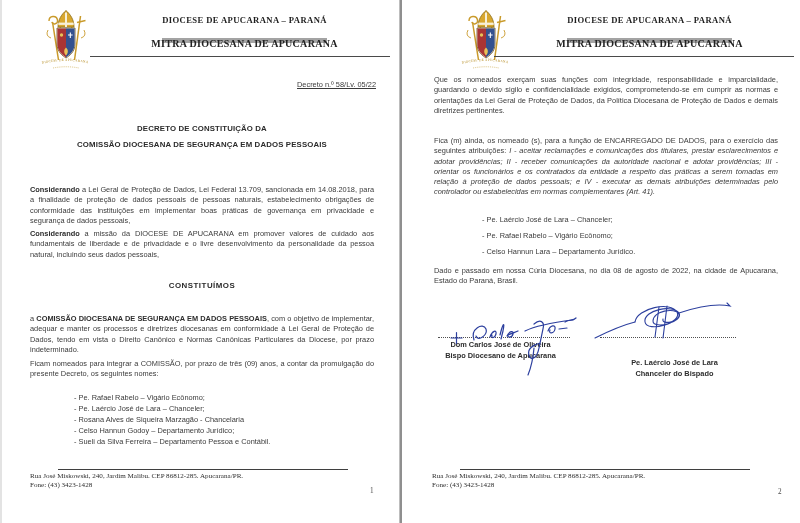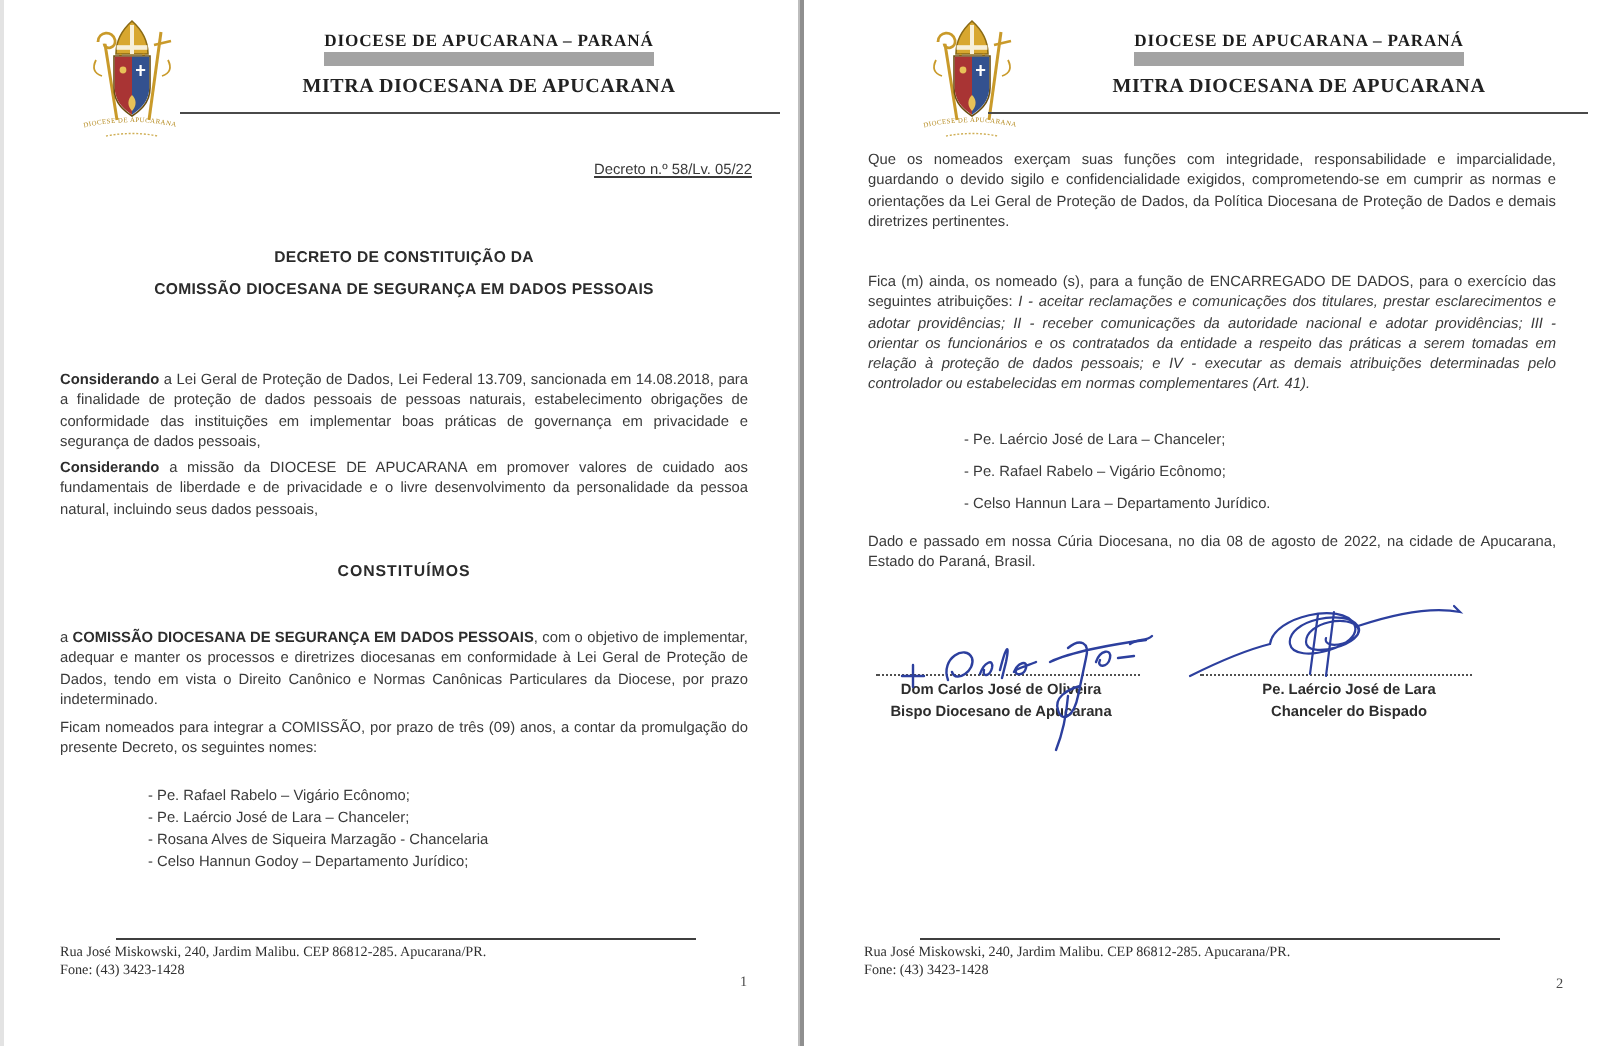--- a/index.html
+++ b/index.html
@@ -4,21 +4,21 @@
 <style>
   html,body{margin:0;padding:0;background:#ffffff;}
   .canvas{position:relative;width:800px;height:523px;background:#ffffff;overflow:hidden;
           font-family:"Liberation Sans",sans-serif;}
   .page{position:absolute;top:0;width:400px;height:523px;background:#fff;box-sizing:border-box;}
   .page-1{left:0;border-left:2px solid #e3e3e3;border-right:1px solid #bdbdbd;}
   .page-2{left:400px;border-left:2px solid #8f8f8f;}
   .abs{position:absolute;}
   .hdr-title{font-family:"Liberation Serif",serif;font-weight:bold;font-size:8.6px;color:#1d1d1d;
              letter-spacing:.4px;text-align:center;}
-  .hdr-title span{border-bottom:7px solid #a3a3a3;padding-bottom:1px;}
+  .hdr-title span{border-bottom:5px solid #a3a3a3;padding-bottom:13px;}
   .hdr-sub{font-family:"Liberation Serif",serif;font-weight:bold;font-size:10px;color:#222;
            letter-spacing:.3px;text-align:center;}
   .hdr-rule{height:0;border-top:1.2px solid #4a4a4a;}
   .decree-ref{font-size:7.4px;color:#3a3a3a;text-align:right;text-decoration:underline;}
   .doc-title{font-weight:bold;font-size:7.8px;color:#2b2b2b;text-align:center;letter-spacing:.15px;}
   .body-par{font-size:7.4px;line-height:10.3px;color:#3a3a3a;text-align:justify;margin:0;}
   .body-par b{color:#2d2d2d;}
   .heading-c{font-weight:bold;font-size:7.9px;color:#2b2b2b;text-align:center;letter-spacing:.5px;}
   .list-item{font-size:7.4px;line-height:11px;color:#3a3a3a;white-space:nowrap;}
   .list-item2{font-size:7.4px;line-height:16px;color:#3a3a3a;white-space:nowrap;}
@@ -78,20 +78,21 @@
 
     <p class="abs body-par" style="left:28px;top:314px;width:344px;"><span>a </span><b>COMISSÃO DIOCESANA DE SEGURANÇA EM DADOS PESSOAIS</b><span>, com o objetivo de implementar, adequar e manter os processos e diretrizes diocesanas em conformidade à Lei Geral de Proteção de Dados, tendo em vista o Direito Canônico e Normas Canônicas Particulares da Diocese, por prazo indeterminado.</span></p>
 
     <p class="abs body-par" style="left:28px;top:359px;width:344px;">Ficam nomeados para integrar a COMISSÃO, por prazo de três (09) anos, a contar da promulgação do presente Decreto, os seguintes nomes:</p>
 
     <div class="abs" style="left:72px;top:392px;">
       <div class="list-item">- Pe. Rafael Rabelo – Vigário Ecônomo;</div>
       <div class="list-item">- Pe. Laércio José de Lara – Chanceler;</div>
       <div class="list-item">- Rosana Alves de Siqueira Marzagão - Chancelaria</div>
       <div class="list-item">- Celso Hannun Godoy – Departamento Jurídico;</div>
+      <div class="list-item">- Sueli da Silva Ferreira – Departamento Pessoa e Contábil.</div>
     </div>
 
     <div class="abs foot-rule" style="left:56px;top:469px;width:290px;"></div>
     <div class="abs foot-text" style="left:28px;top:472px;width:346px;">Rua José Miskowski, 240, Jardim Malibu. CEP 86812-285. Apucarana/PR.</div>
     <div class="abs foot-text" style="left:28px;top:481px;width:346px;">Fone: (43) 3423-1428</div>
     <div class="abs pgnum" style="left:368px;top:487px;">1</div>
   </div>
 
   <div class="page page-2">
 
@@ -135,21 +136,21 @@
 
     <p class="abs body-par closing" style="left:32px;top:266px;width:344px;">Dado e passado em nossa Cúria Diocesana, no dia 08 de agosto de 2022, na cidade de Apucarana, Estado do Paraná, Brasil.</p>
 
     <div class="abs dotline" style="left:36px;top:337px;width:132px;"></div>
     <div class="abs dotline" style="left:198px;top:337px;width:136px;"></div>
 
     <div class="abs" style="left:26px;top:340px;width:145px;">
       <div class="sig-name">Dom Carlos José de Oliveira</div>
       <div class="sig-name">Bispo Diocesano de Apucarana</div>
     </div>
-    <div class="abs" style="left:200px;top:340px;width:145px;">
+    <div class="abs" style="left:200px;top:358px;width:145px;">
       <div class="sig-name">Pe. Laércio José de Lara</div>
       <div class="sig-name">Chanceler do Bispado</div>
     </div>
 
     <div class="abs" style="left:35px;top:298px;width:160px;height:80px;">
       <svg width="160" height="80" viewBox="0 0 160 80">
         <g fill="none" stroke="#2c3f9e" stroke-width="1.2" stroke-linecap="round">
           <path d="M14 40 h11 M19.5 34.5 v11"></path>
           <path d="M37 42 C33 31 46 24 49 31 C51 37 41 44 39 38"></path>
           <path d="M53 39 C55 33 60 31 59 36 C58 40 54 41 55 37"></path>

